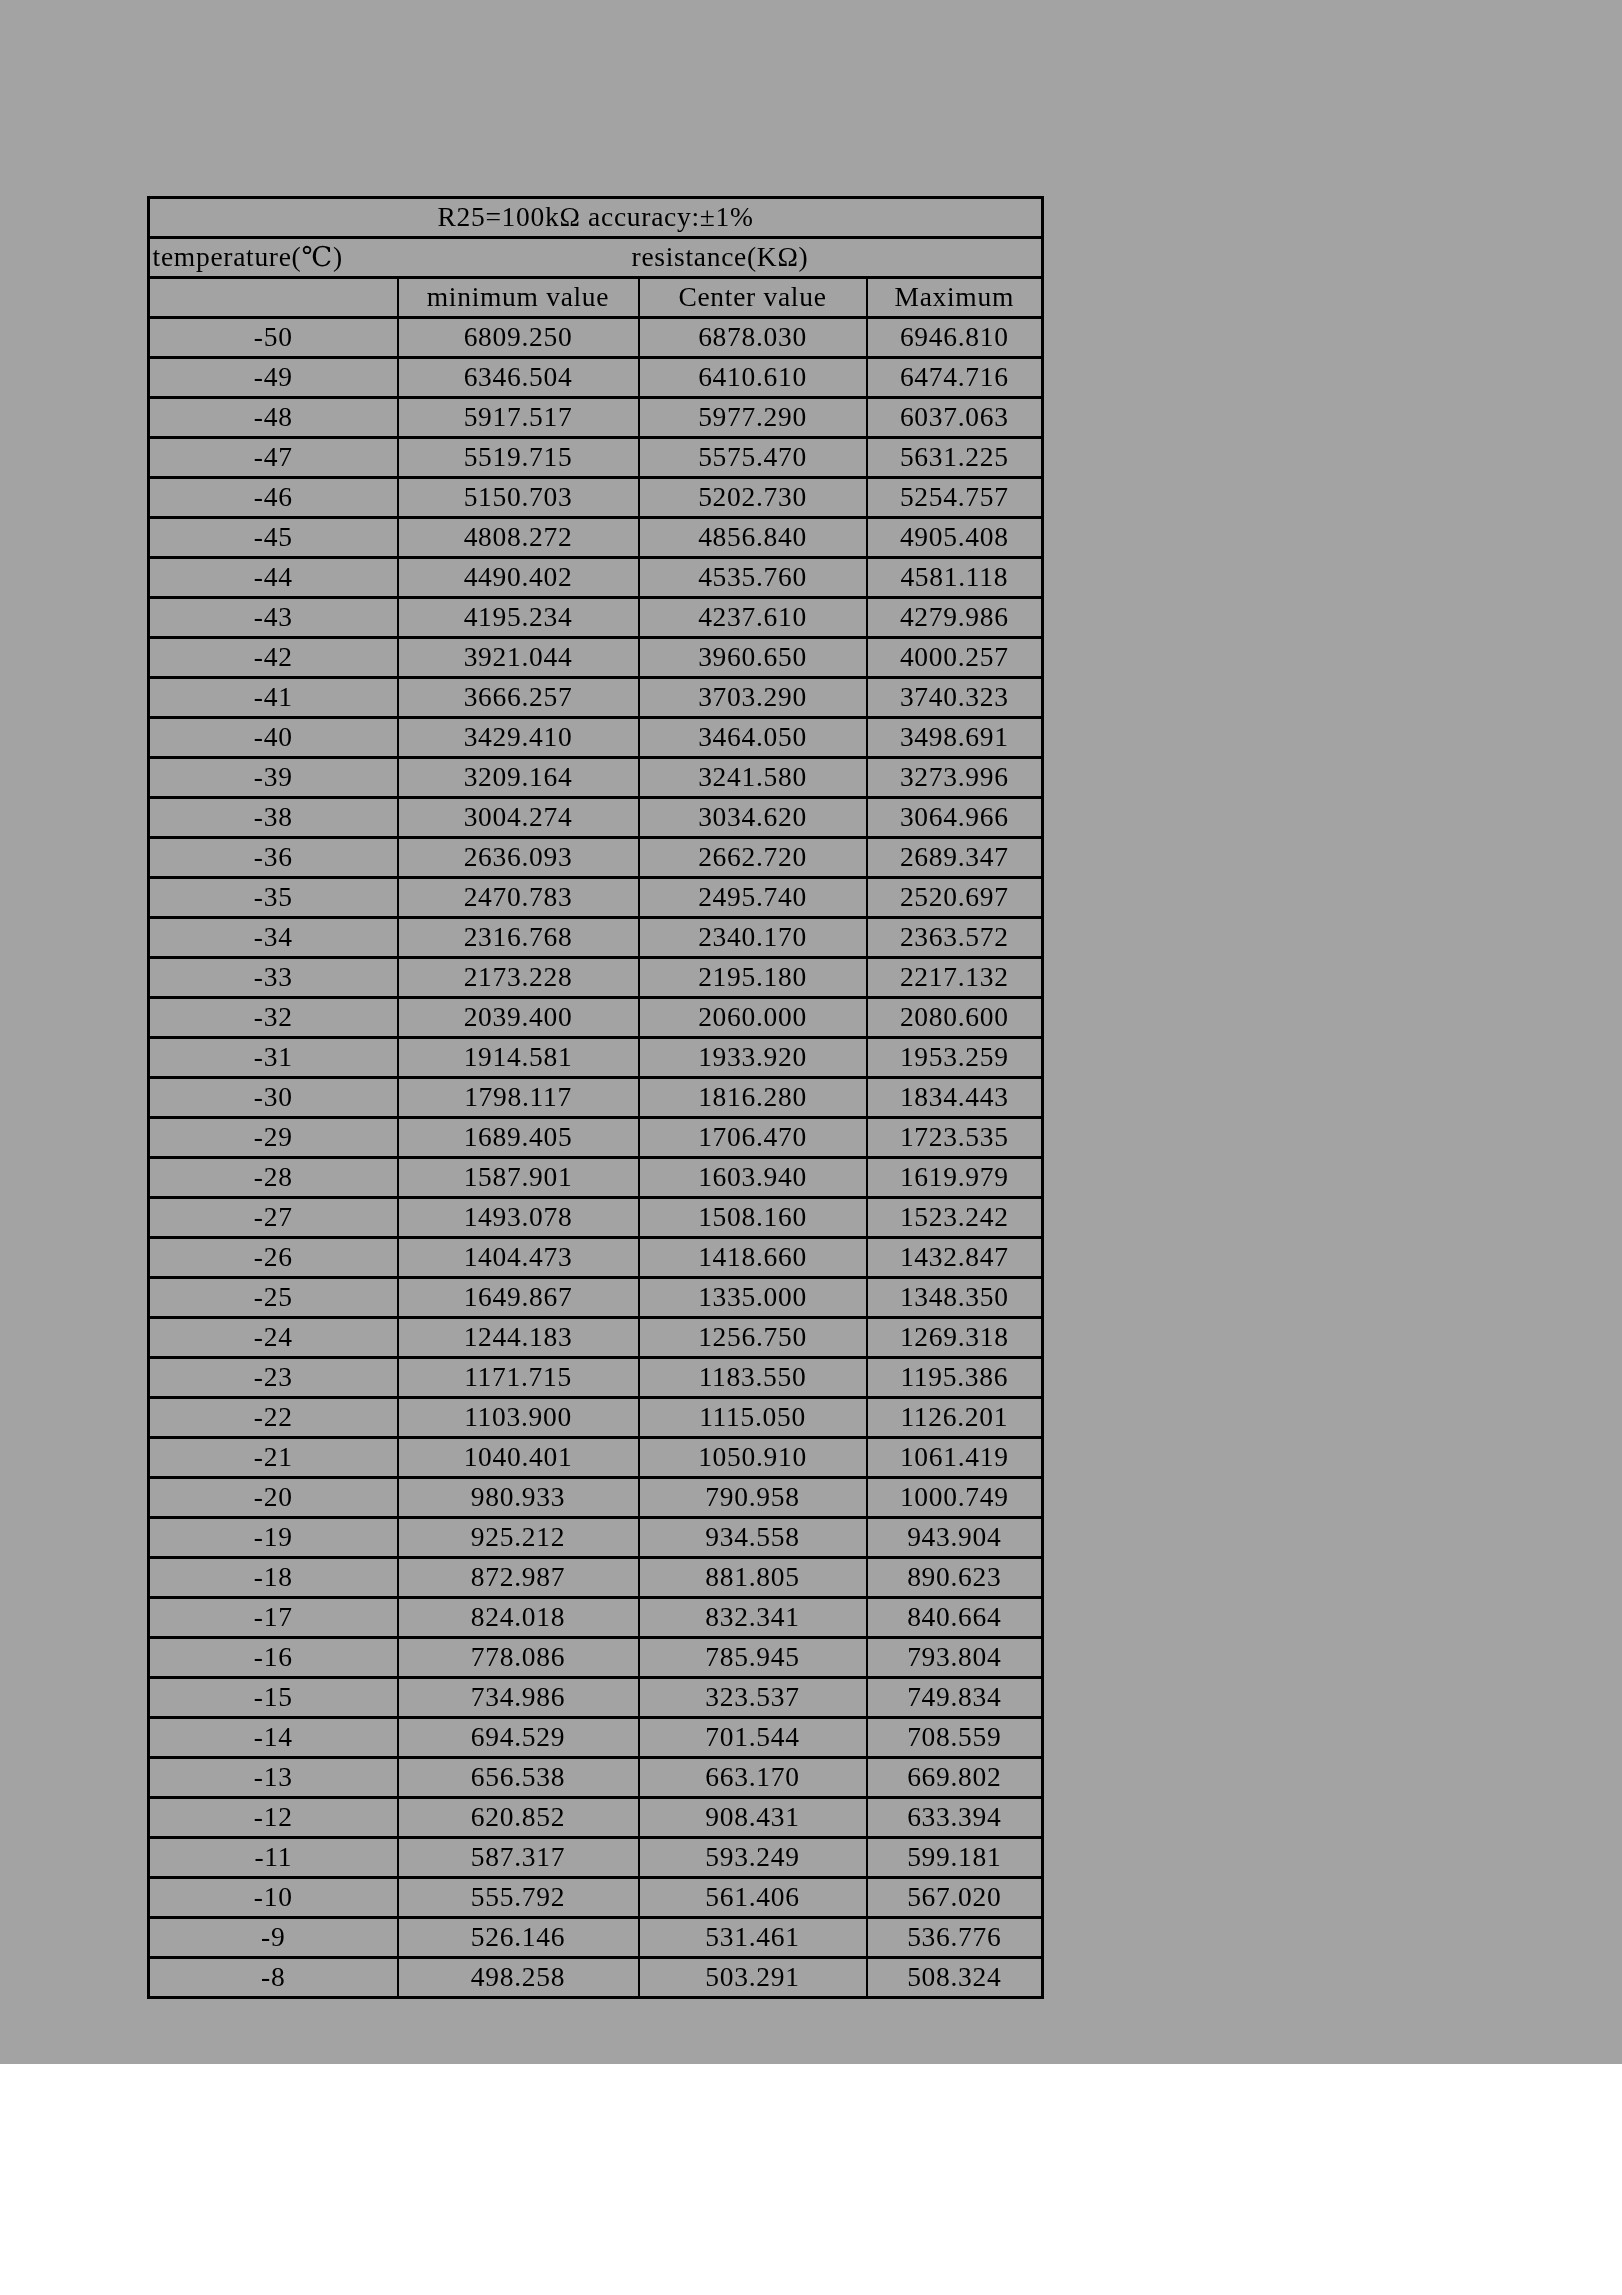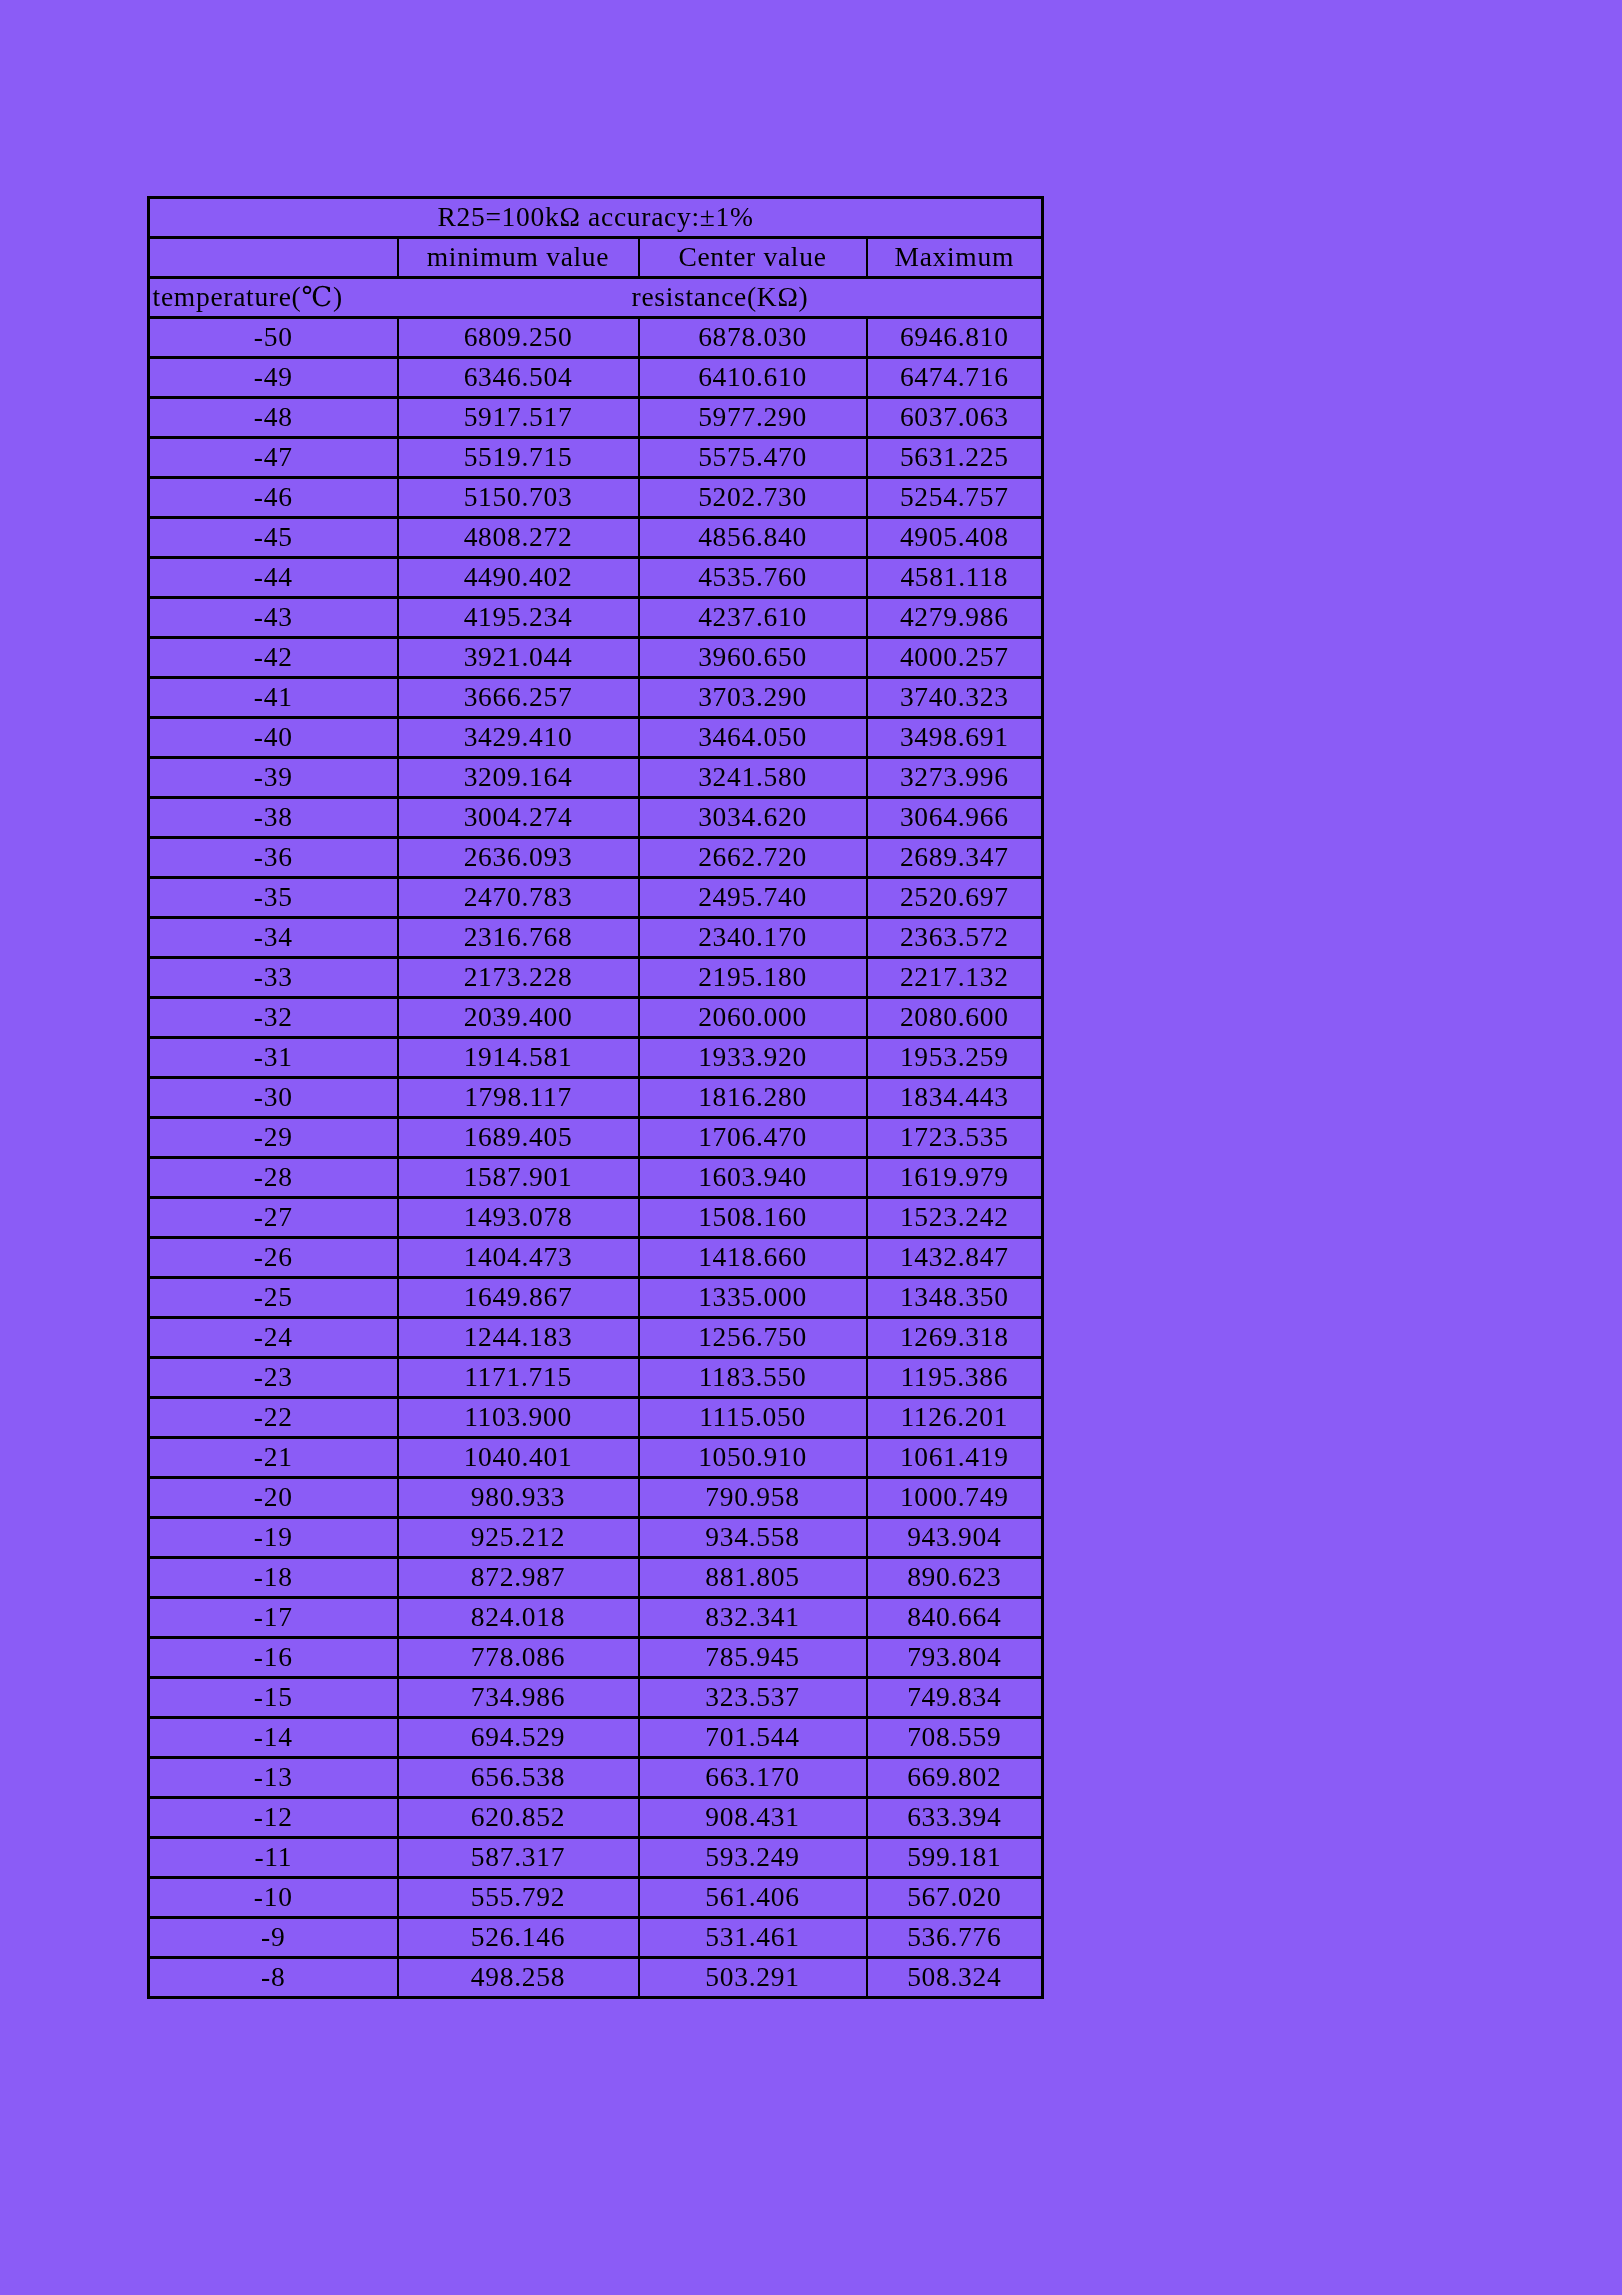--- a/index.html
+++ b/index.html
@@ -2,22 +2,22 @@
 <html style="font-size:10.5px"><head>
 <meta charset="utf-8">
 <style>
   html, body {
     margin: 0;
     padding: 0;
   }
   .page {
     position: relative;
     width: 1623px;
-    height: 2295px;
-    background: #8b5cf6;
+    height: 2064px;
+    background: #a3a3a3;
     overflow: hidden;
   }
   table.ntc {
     position: absolute;
     left: 147px;
     top: 196px;
     width: 893px;
     border-collapse: collapse;
     table-layout: fixed;
     border: 3.9px solid #000000;
@@ -74,33 +74,33 @@
       <col style="width:249px">
       <col style="width:241px">
       <col style="width:228px">
       <col style="width:176px">
     </colgroup>
     <tbody>
         <tr>
       <td colspan="4" class="title1">R25=100kΩ  accuracy:±1%</td>
     </tr>
     <tr>
-      <td></td>
-      <td>minimum value</td>
-      <td>Center value</td>
-      <td>Maximum</td>
-    </tr>
-    <tr>
       <td colspan="4" class="grouphead">
         <div class="ghwrap">
           <span class="templabel">temperature(℃)</span>
           <span class="reslabel">resistance(KΩ)</span>
         </div>
       </td>
     </tr>
+    <tr>
+      <td></td>
+      <td>minimum value</td>
+      <td>Center value</td>
+      <td>Maximum</td>
+    </tr>
     </tbody>
       <tbody id="rows">
         <tr>
           <td>-50</td>
           <td>6809.250</td>
           <td>6878.030</td>
           <td>6946.810</td>
         </tr>
         <tr>
           <td>-49</td>

